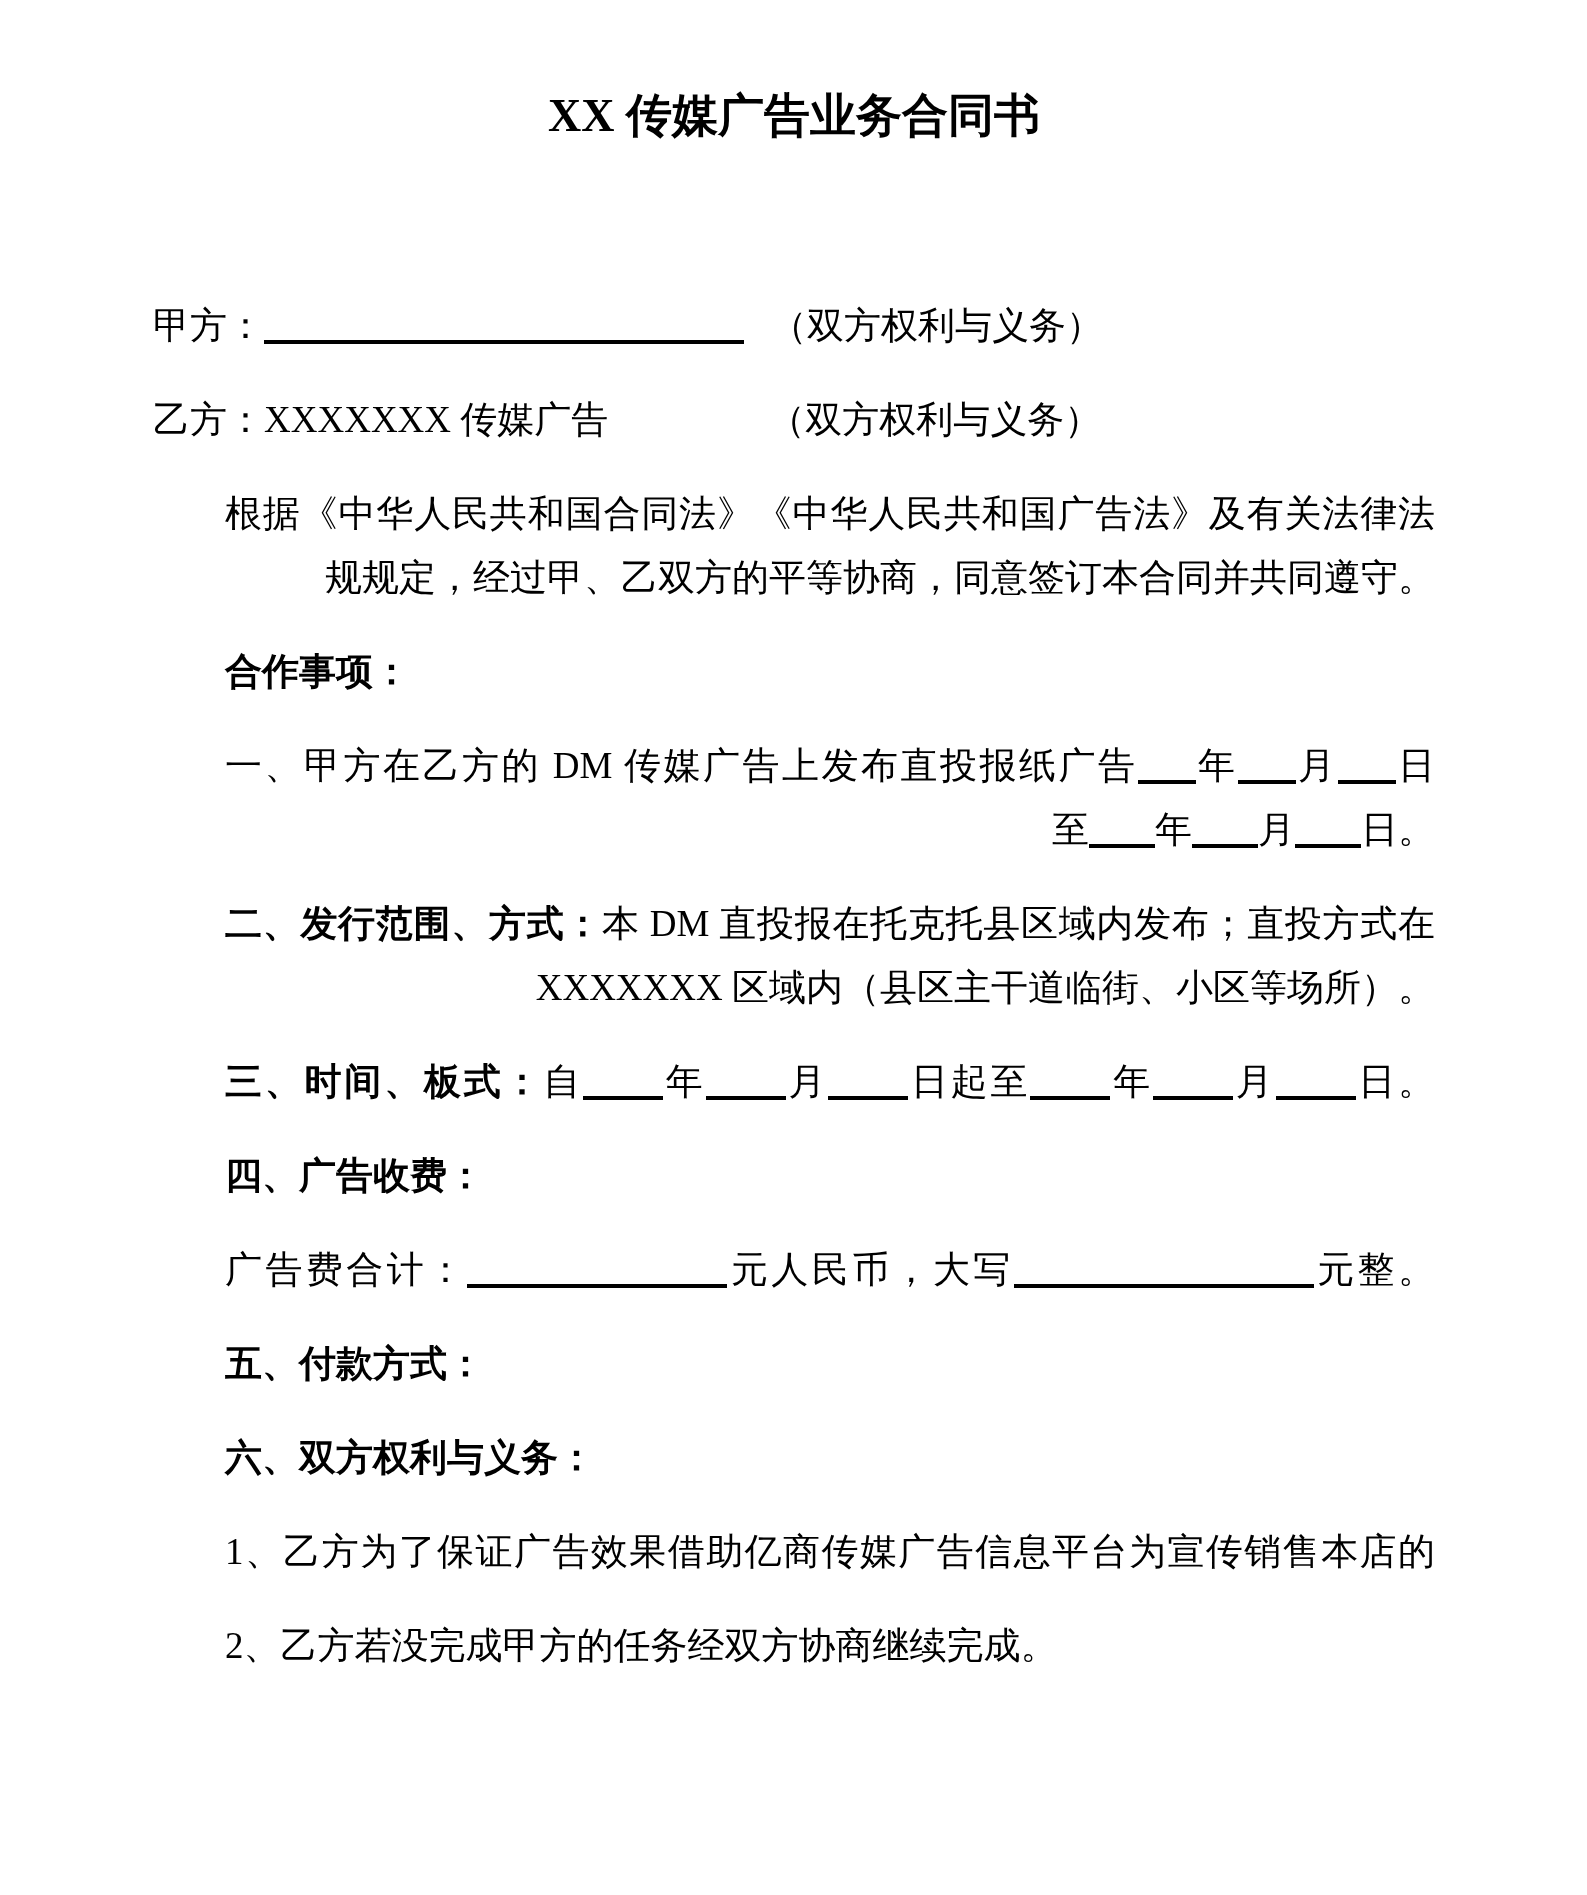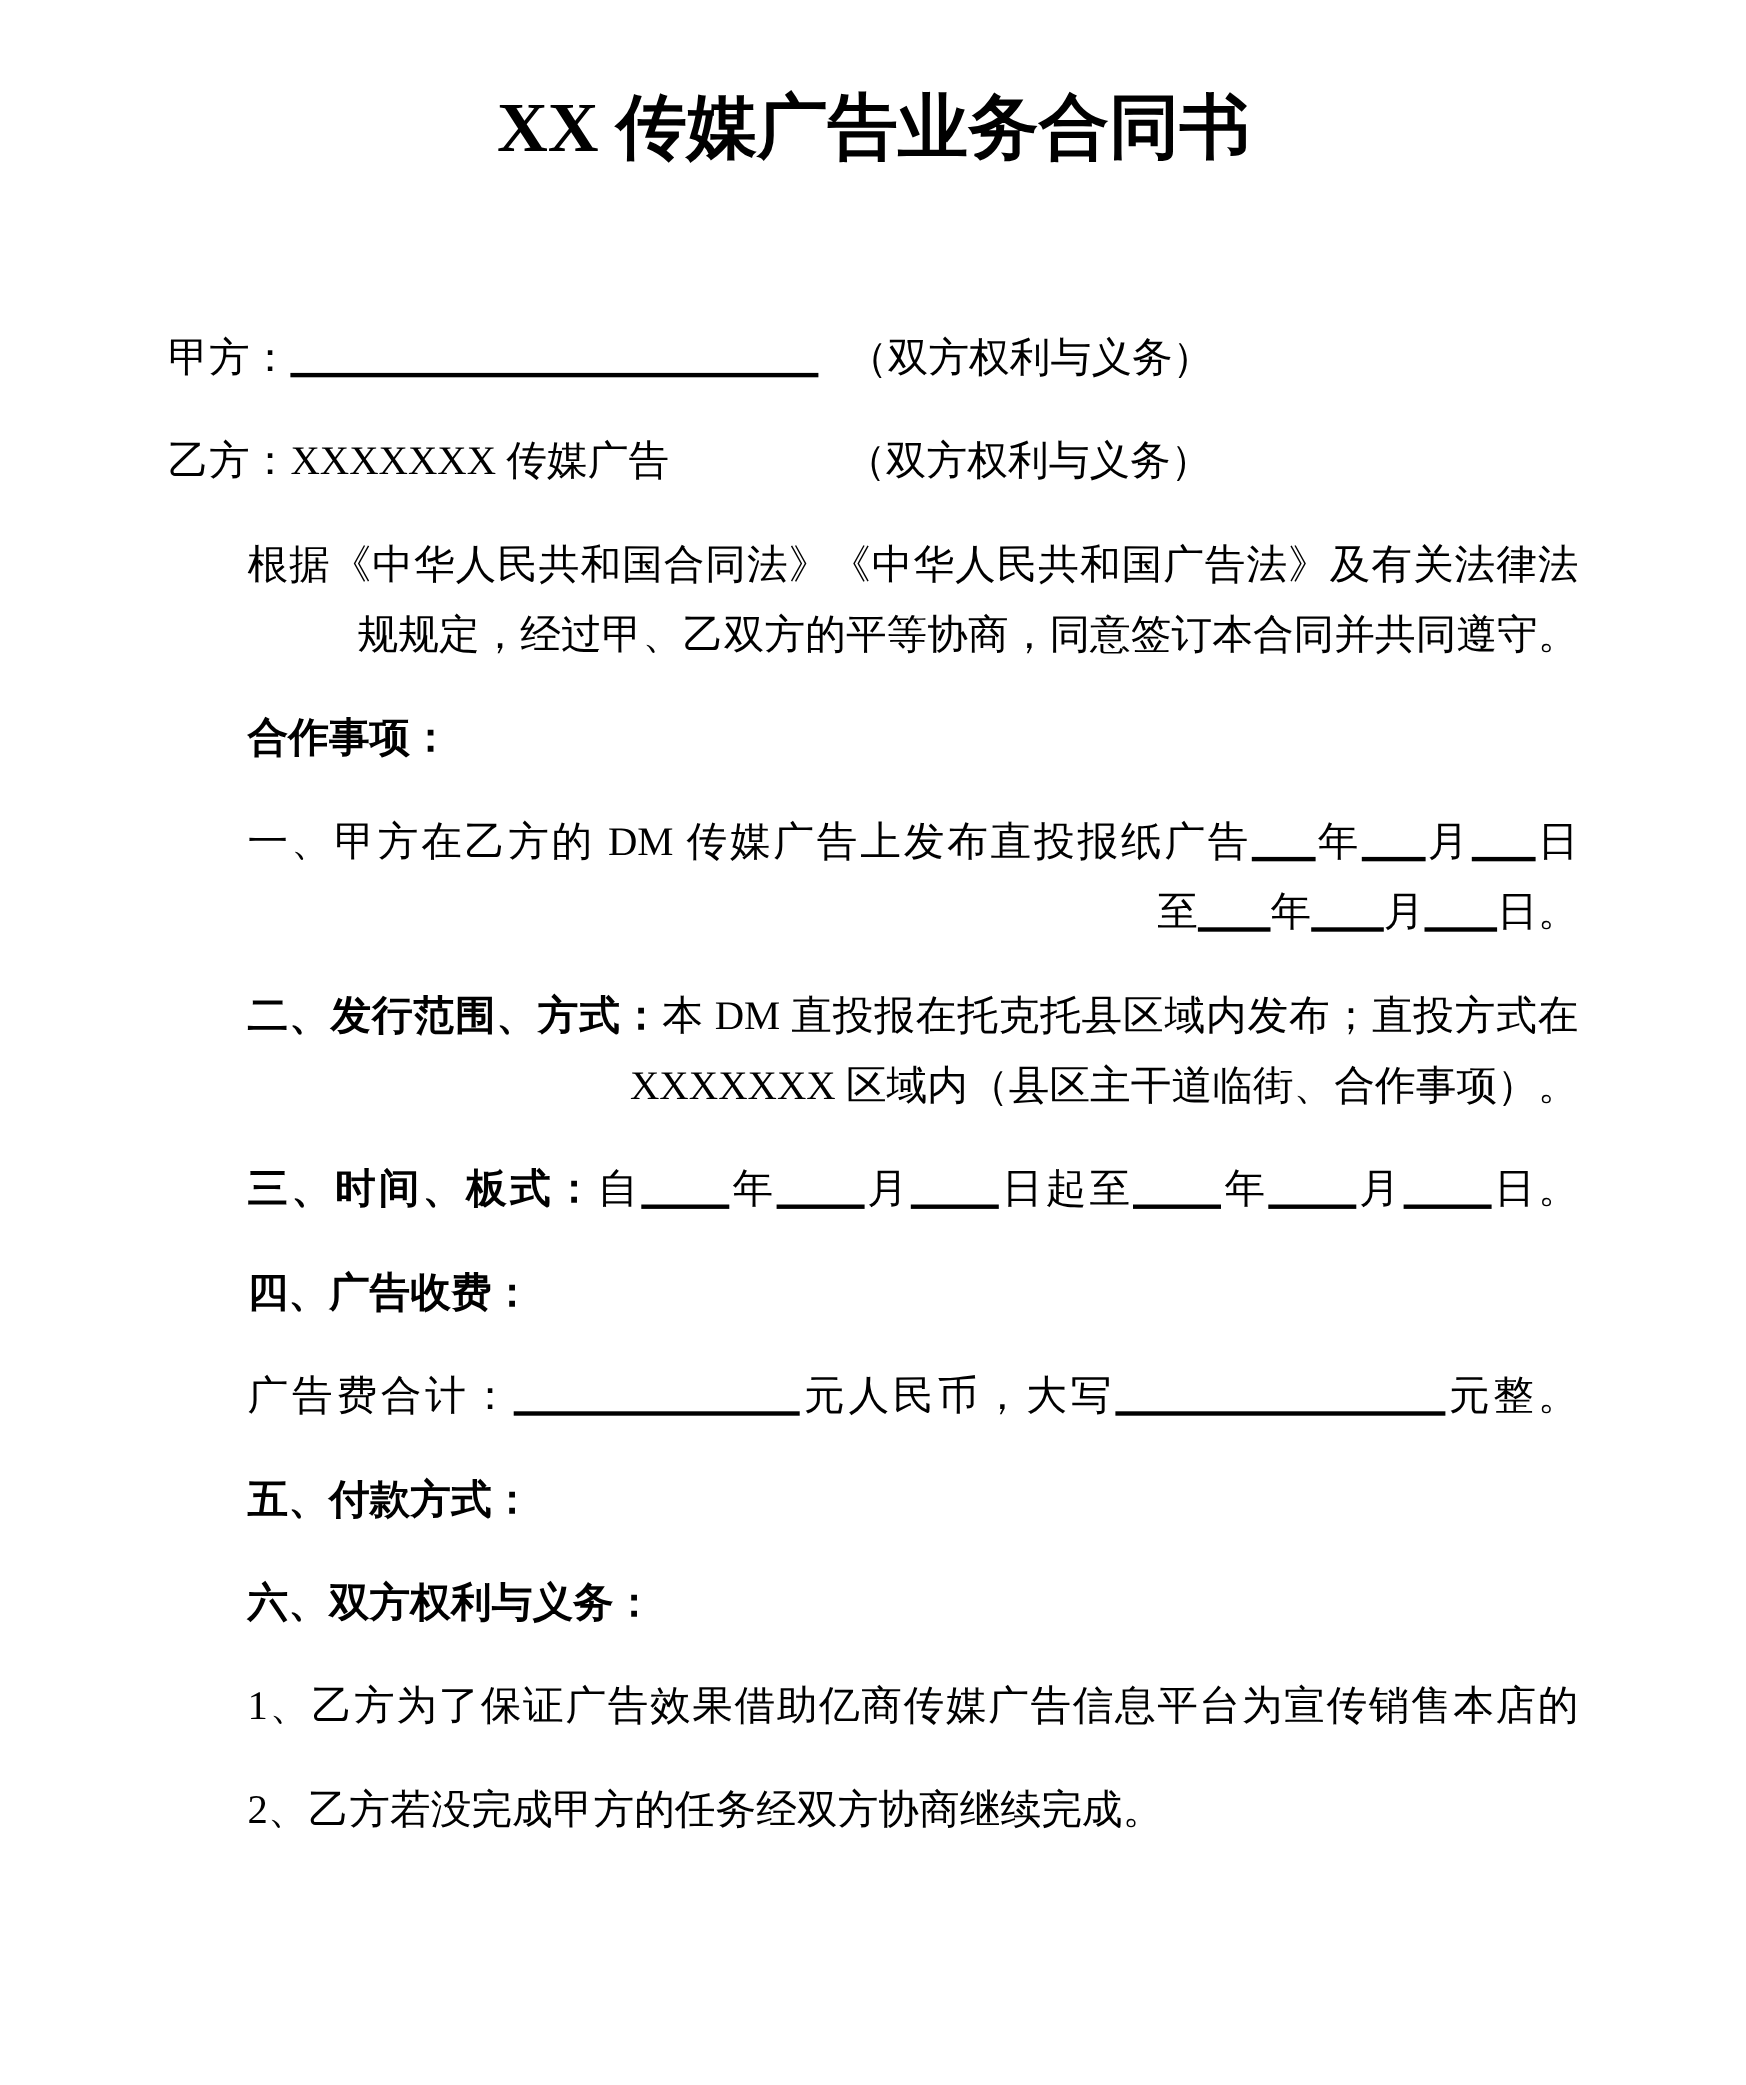--- a/index.html
+++ b/index.html
@@ -10,21 +10,21 @@
   }
   body {
     font-family: "Liberation Serif", "DejaVu Serif", serif;
     font-size: 37px;
     color: #000000;
     line-height: 64px;
   }
   .page { padding: 0 152px 0 153px; }
 
   .title {
-    font-size: 64px;
+    font-size: 46px;
     font-weight: bold;
     line-height: 80px;
     text-align: center;
     margin: 76px 0 0 0;
     white-space: nowrap;
   }
 
   .para { margin: 0 0 30px 0; }
   #party-a { margin-top: 138px; }
 
@@ -61,21 +61,21 @@
 
   <div class="para fline bold">合作事项：</div>
 
   <div class="para">
     <div class="fline just"><span>一、甲方在乙方的 DM 传媒广告上发布直投报纸广告</span><span class="bl" style="width: 58px;"></span><span>年</span><span class="bl" style="width: 58px;"></span><span>月</span><span class="bl" style="width: 58px;"></span><span>日</span></div>
     <div class="cline"><span>至</span><span class="bl" style="width: 66px;"></span><span>年</span><span class="bl" style="width: 66px;"></span><span>月</span><span class="bl" style="width: 66px;"></span><span>日。</span></div>
   </div>
 
   <div class="para">
     <div class="fline just"><b>二、发行范围、方式：</b><span>本 DM 直投报在托克托县区域内发布；直投方式在</span></div>
-    <div class="cline">XXXXXXX 区域内（县区主干道临街、合作事项）。</div>
+    <div class="cline">XXXXXXX 区域内（县区主干道临街、小区等场所）。</div>
   </div>
 
   <div class="para fline just"><b>三、时间、板式：</b><span>自</span><span class="bl" style="width: 80px;"></span><span>年</span><span class="bl" style="width: 80px;"></span><span>月</span><span class="bl" style="width: 80px;"></span><span>日起至</span><span class="bl" style="width: 80px;"></span><span>年</span><span class="bl" style="width: 80px;"></span><span>月</span><span class="bl" style="width: 80px;"></span><span>日。</span></div>
 
   <div class="para fline bold">四、广告收费：</div>
 
   <div class="para fline just"><span>广告费合计：</span><span class="bl" style="width: 260px;"></span><span>元人民币，大写</span><span class="bl" style="width: 300px;"></span><span>元整。</span></div>
 
   <div class="para fline bold">五、付款方式：</div>
 

